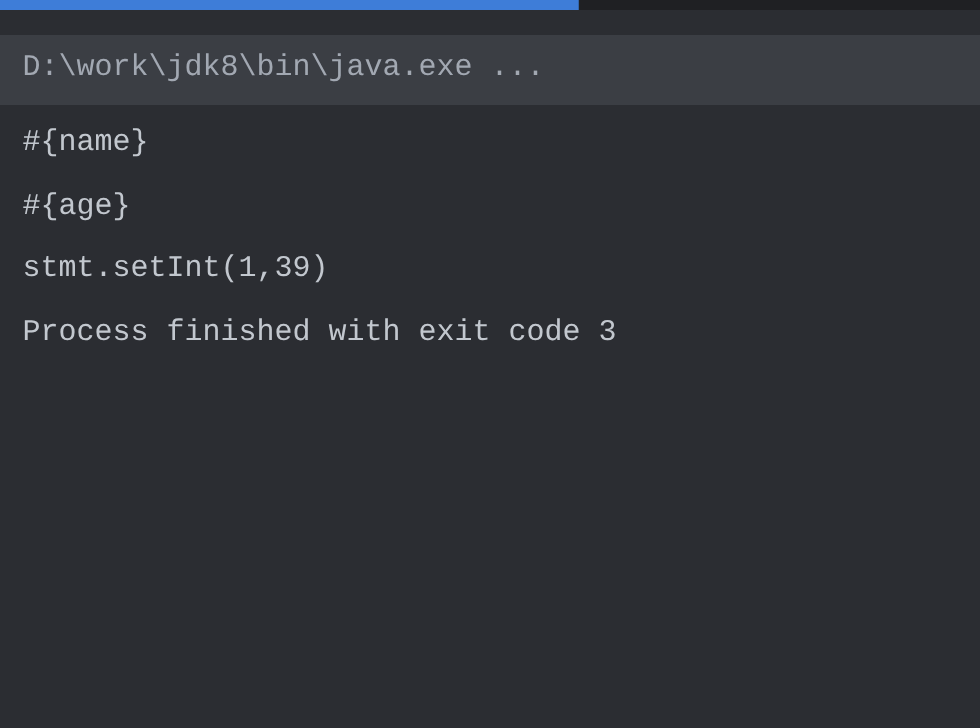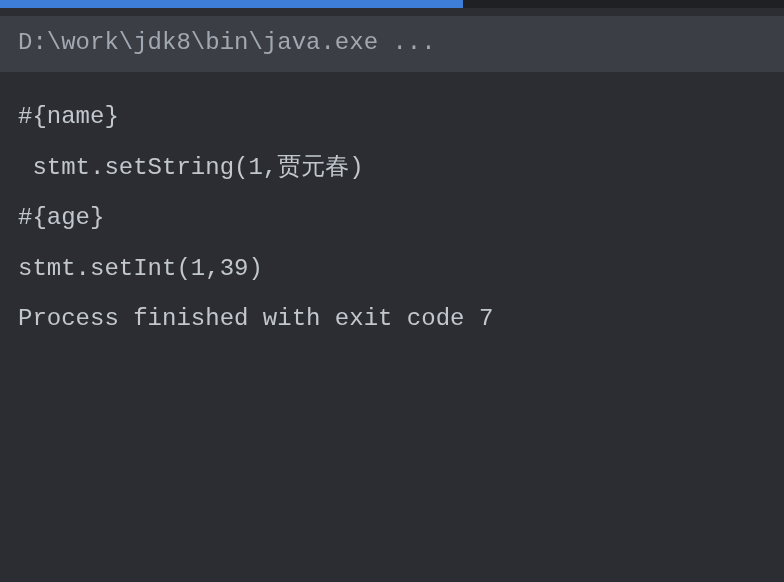--- a/index.html
+++ b/index.html
@@ -26,49 +26,49 @@
     .progress-bar-fill {
       position: absolute;
       top: 0;
       left: 0;
       height: 100%;
       width: 59%;
       background-color: #3e7dd8;
     }
     .console-content {
       padding: 8px 0 0 0;
+      margin-top: 12px;
     }
     .cmd-line {
       background-color: #3b3e44;
       color: #a2a8b2;
       padding: 8px 18px 10px 18px;
       display: inline-block;
       width: 100%;
       line-height: 1.6;
     }
     .output-line {
       padding: 0 18px;
       line-height: 2.1;
       white-space: pre;
       color: #c2c7ce;
     }
     .output-block {
-      padding-top: 20px;
+      padding-top: 6px;
     }
   </style>
 </head>
 <body>
 
 <div class="progress-bar-track">
   <div class="progress-bar-fill"></div>
 </div>
 
 <div class="console-content">
   <div class="cmd-line">D:\work\jdk8\bin\java.exe ...</div>
   <div class="output-block">
     <div class="output-line">#{name}</div>
-    <div class="output-line"> stmt.setString(1,贾元春)</div>
     <div class="output-line">#{age}</div>
     <div class="output-line">stmt.setInt(1,39)</div>
     <div class="output-line"></div>
-    <div class="output-line">Process finished with exit code 7</div>
+    <div class="output-line">Process finished with exit code 3</div>
   </div>
 </div>
 
 </body></html>

